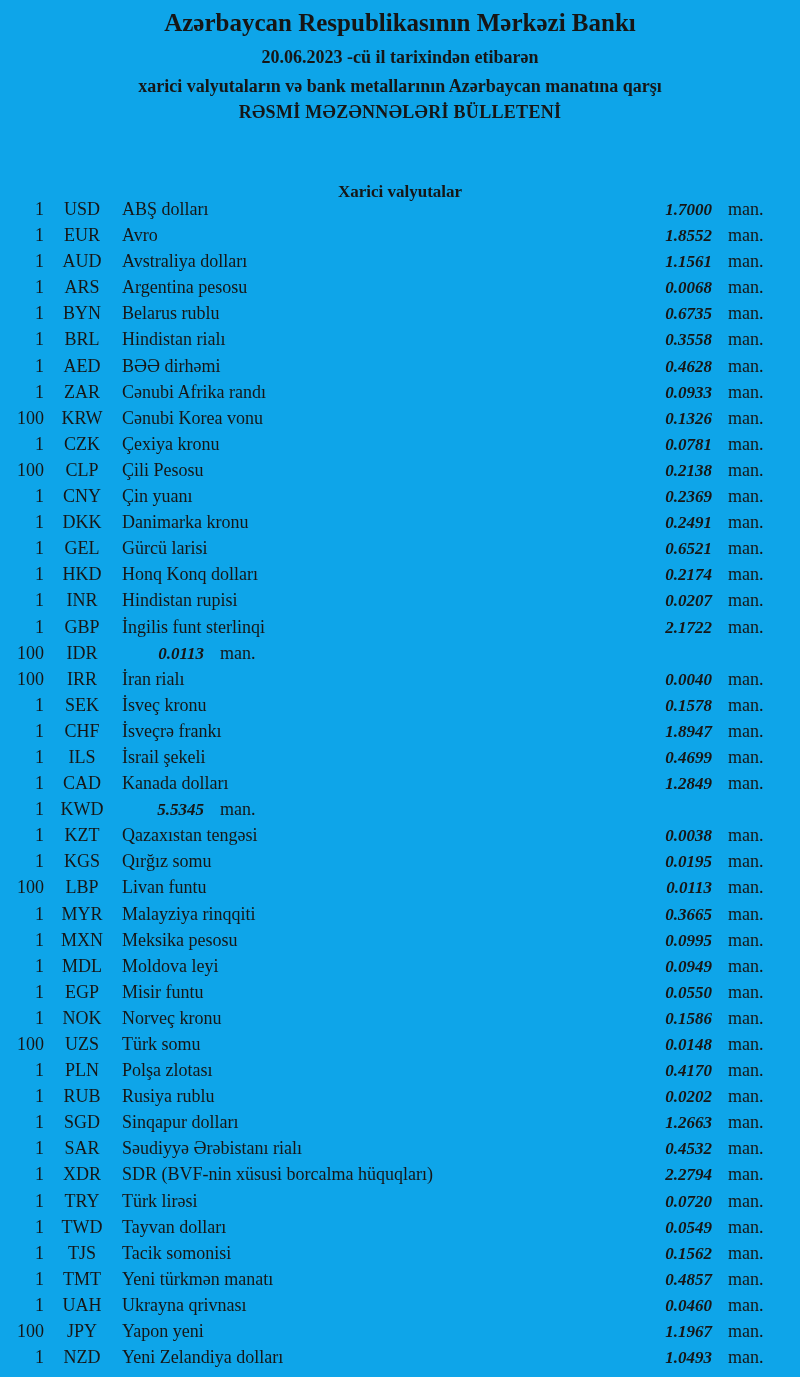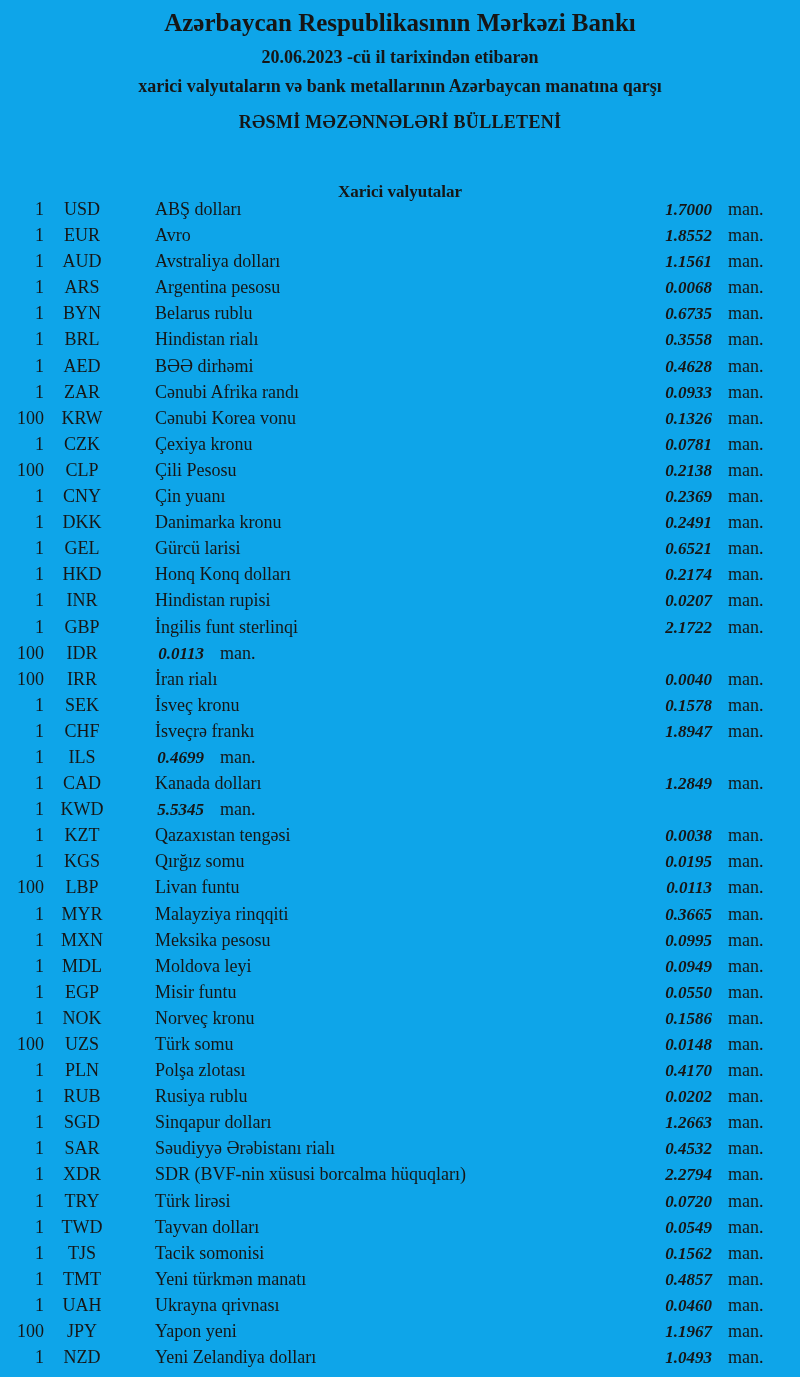--- a/index.html
+++ b/index.html
@@ -20,21 +20,21 @@
     position: absolute;
     left: 0;
     width: 100%;
     text-align: center;
     font-weight: bold;
     white-space: nowrap;
   }
   .bank-name   { top: 9px;   font-size: 25px; letter-spacing: 0px; }
   .date-line   { top: 47px;  font-size: 18px; }
   .subject     { top: 76px;  font-size: 18px; }
-  .bulletin    { top: 112px; font-size: 18px; letter-spacing: 0.3px; }
+  .bulletin    { top: 102px; font-size: 18px; letter-spacing: 0.3px; }
   .section-title {
     position: absolute;
     top: 182px;
     left: 0;
     width: 100%;
     text-align: center;
     font-weight: bold;
     font-size: 17px;
   }
   .rates {
@@ -59,21 +59,20 @@
     width: 64px;
     margin-left: 6px;
     text-align: center;
     flex: 0 0 auto;
   }
   .name {
     flex: 1 1 auto;
     padding-left: 8px;
     white-space: nowrap;
     overflow: hidden;
-    margin-left: 33px;
   }
   .rate {
     width: 90px;
     text-align: right;
     font-weight: bold;
     font-style: italic;
     font-size: 17px;
     flex: 0 0 auto;
   }
   .unit {
@@ -262,20 +261,21 @@
       <span class="qty">1</span>
       <span class="code">CHF</span>
       <span class="name">İsveçrə frankı</span>
       <span class="rate">1.8947</span>
       <span class="unit">man.</span>
     </div>
 
     <div class="row">
       <span class="qty">1</span>
       <span class="code">ILS</span>
+      <span class="name">İsrail şekeli</span>
       <span class="rate">0.4699</span>
       <span class="unit">man.</span>
     </div>
 
     <div class="row">
       <span class="qty">1</span>
       <span class="code">CAD</span>
       <span class="name">Kanada dolları</span>
       <span class="rate">1.2849</span>
       <span class="unit">man.</span>

